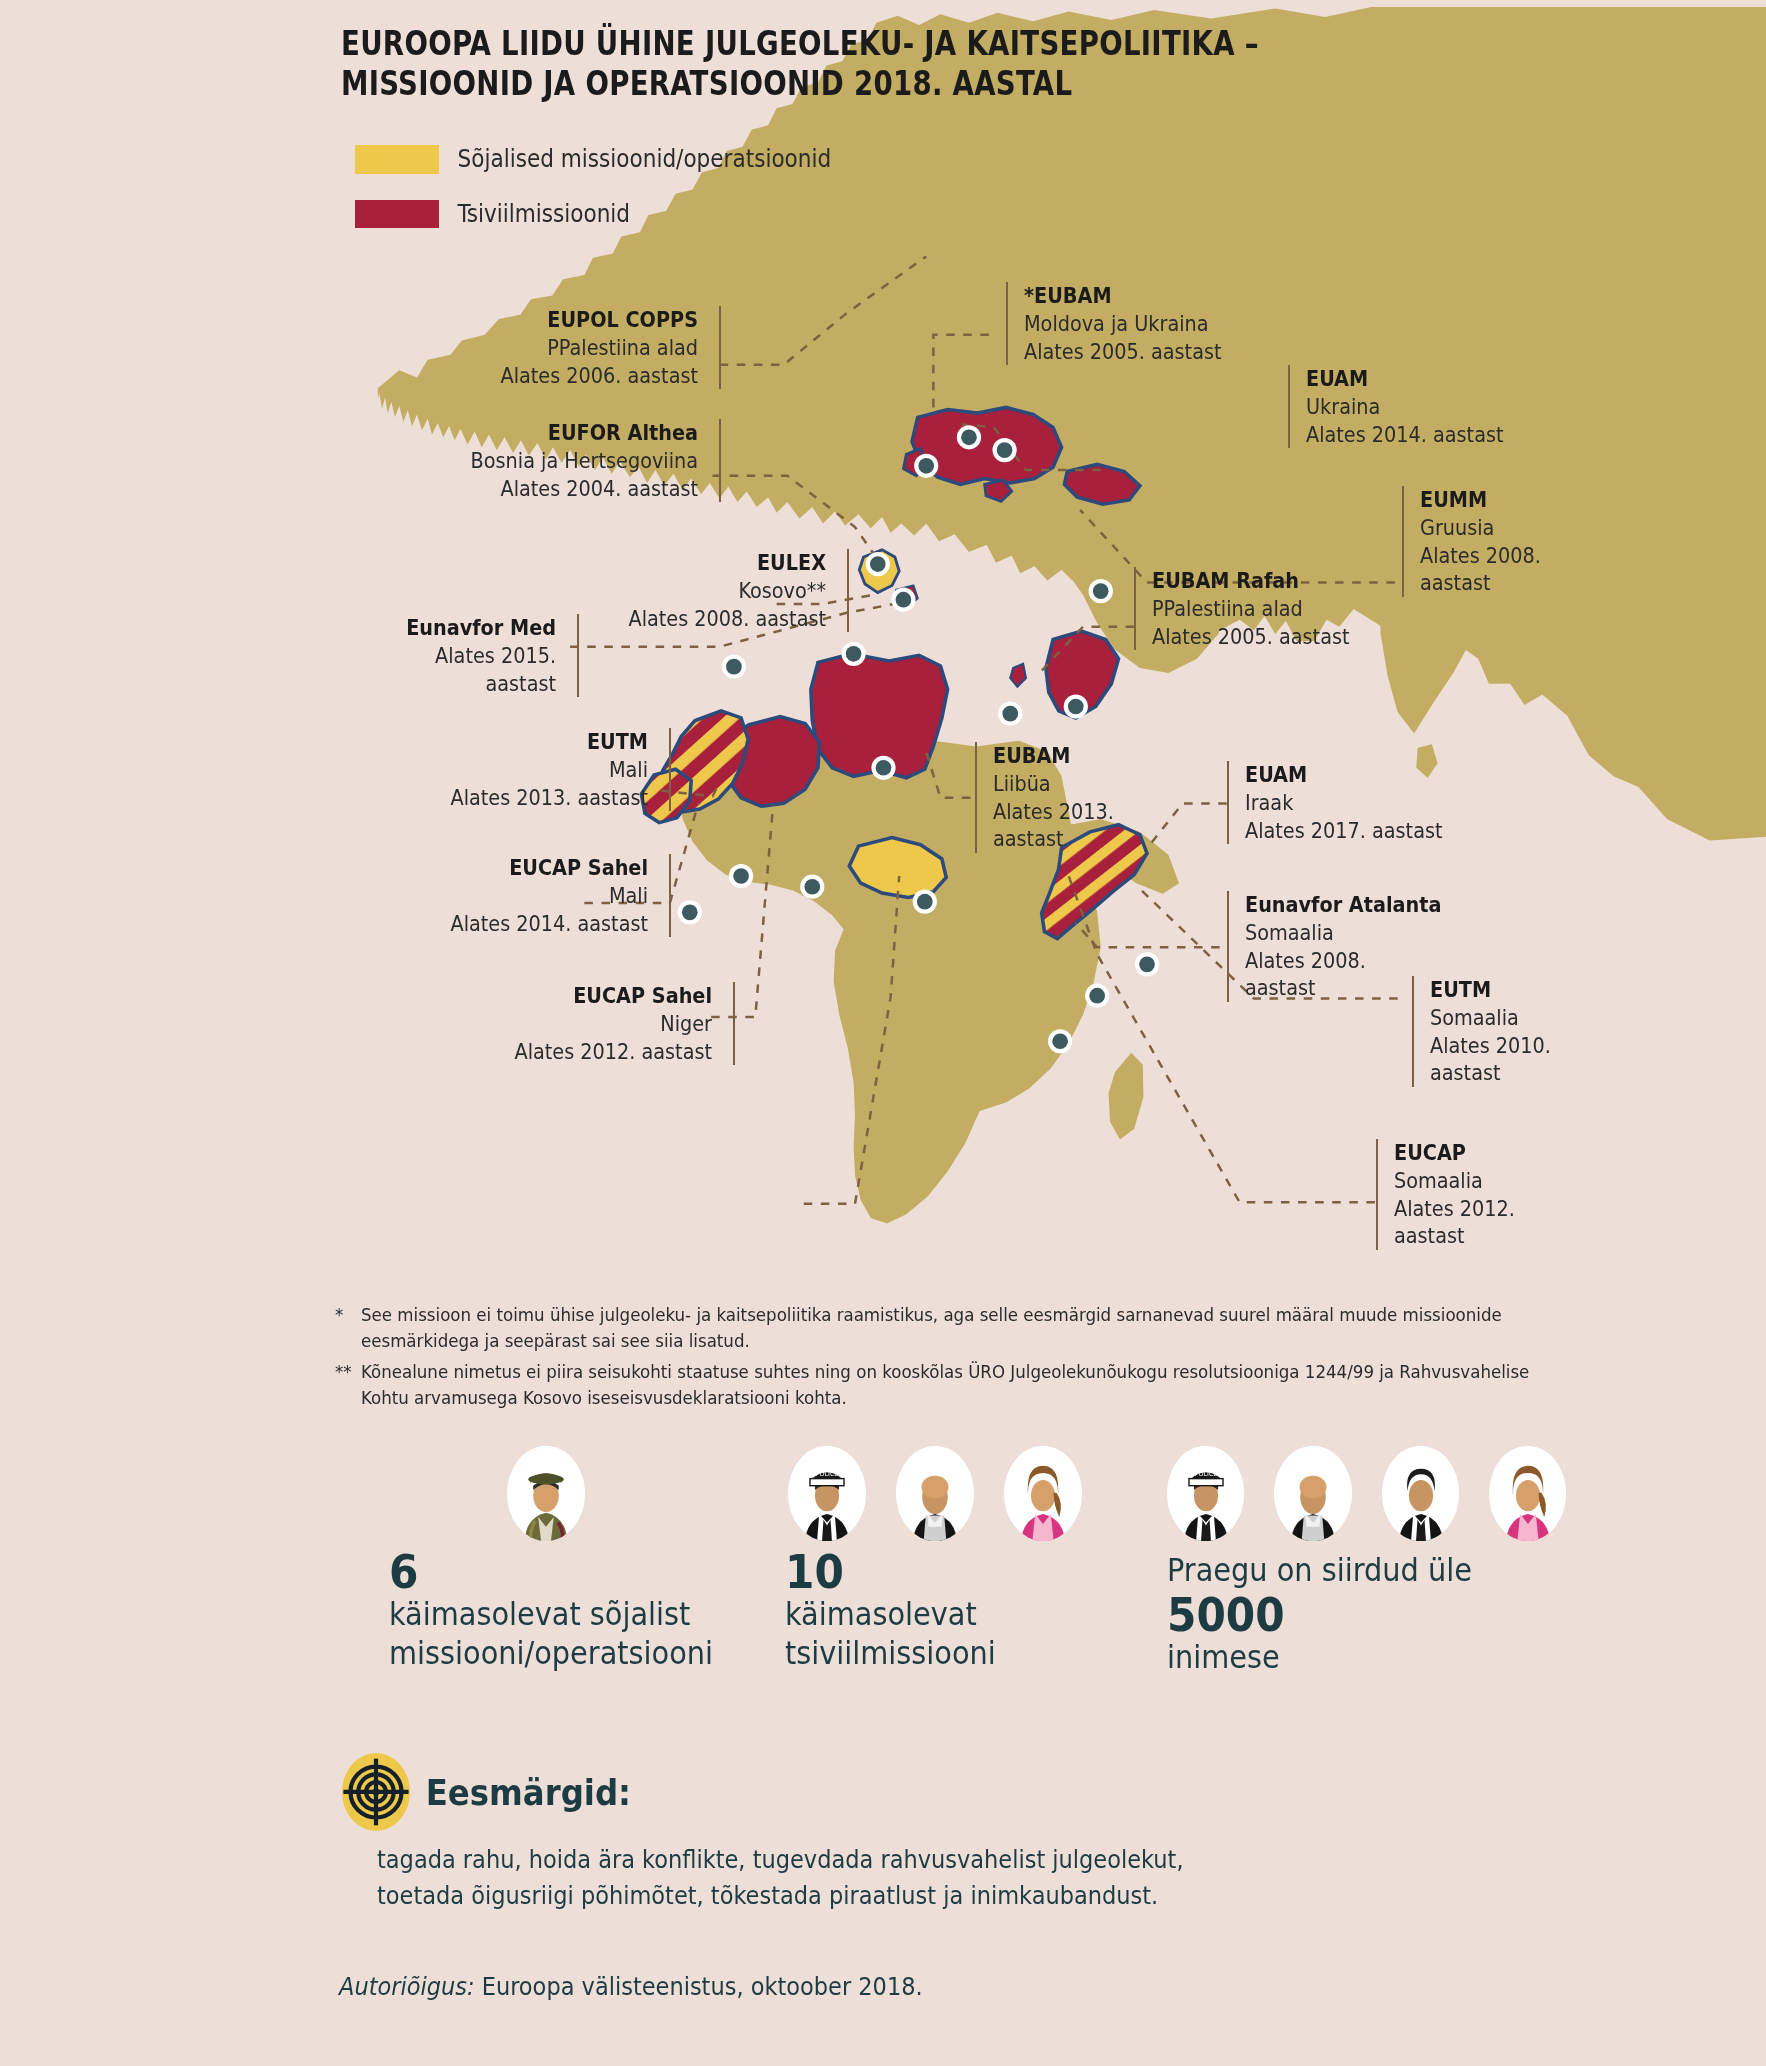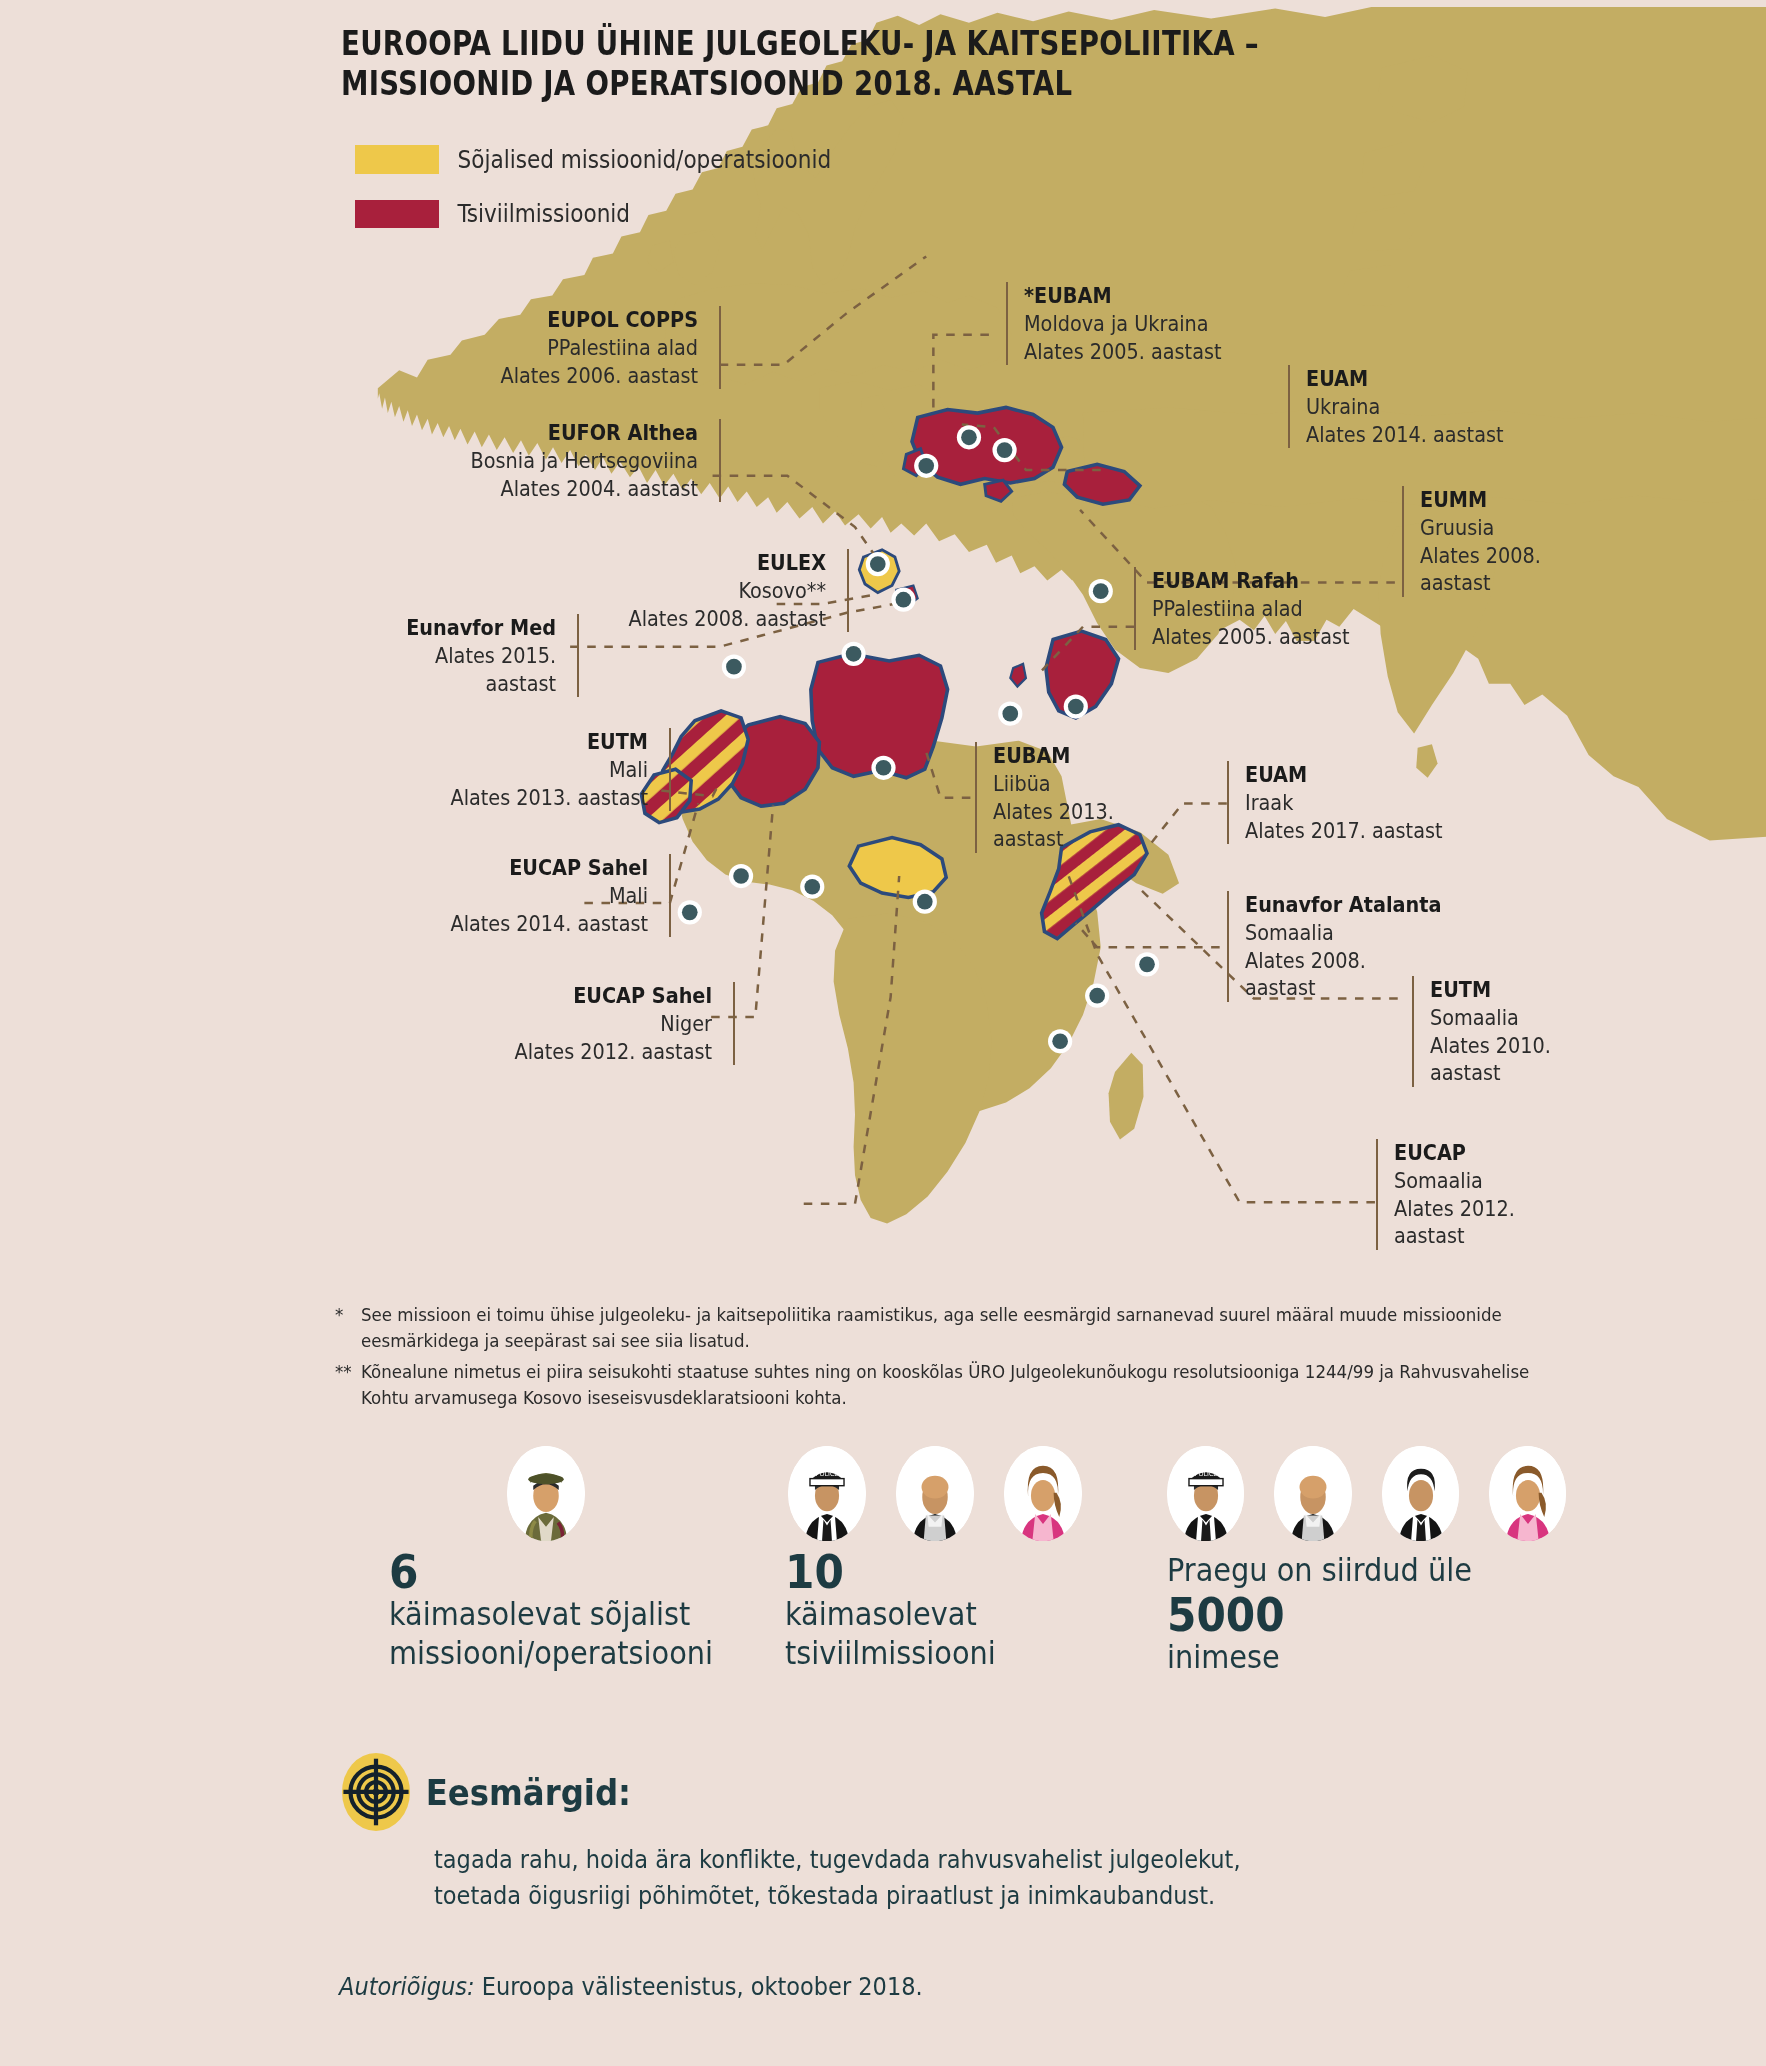--- a/index.html
+++ b/index.html
@@ -27,21 +27,21 @@
     font-family:"DejaVu Sans Condensed","Liberation Sans Narrow","Liberation Sans",sans-serif;
     font-weight:bold;font-size:33px;line-height:1.22;
     letter-spacing:0.3px;
     color:#1b1b1b;
     text-transform:uppercase;
     transform:scaleX(0.93);transform-origin:left top;
   }
 
   
   .legend{position:absolute;left:355px;top:145px;}
-  .legend-row{display:flex;align-items:flex-end;margin-bottom:26px;}
+  .legend-row{display:flex;align-items:flex-start;margin-bottom:26px;}
   .legend-swatch{width:84px;height:28.5px;margin-right:18.5px;}
   .legend-label{font-size:24px;color:#2b2b2b;font-family:"DejaVu Sans Condensed","Liberation Sans",sans-serif;}
 
   
   #map{position:absolute;left:0;top:0;width:1767px;height:1282px;}
 
   
   .callout{position:absolute;font-size:21.4px;line-height:1.30;color:#2b2b2b;
            font-family:"DejaVu Sans Condensed","Liberation Sans",sans-serif;}
   .callout .co-title{font-weight:bold;color:#1b1b1b;display:block;}
@@ -67,21 +67,21 @@
     font-weight:bold;font-size:47px;line-height:1;color:#1d3b42;margin-top:7.1px;}
   .stat-txt{font-family:"DejaVu Sans Condensed","Liberation Sans",sans-serif;
     font-size:32px;line-height:1.22;color:#1d3b42;}
 
   
   .goals{position:absolute;left:342px;top:1753px;width:1211px;}
   .goals-head{display:flex;align-items:center;}
   .goal-icon{width:68px;height:78px;margin-right:15.7px;}
   .goals-title{font-family:"DejaVu Sans Condensed","Liberation Sans",sans-serif;
     font-weight:bold;font-size:36px;color:#1d3b42;}
-  .goals-body{margin-left:92px;margin-top:11.4px;
+  .goals-body{margin-left:35px;margin-top:11.4px;
     font-family:"DejaVu Sans Condensed","Liberation Sans",sans-serif;
     font-size:25px;line-height:1.42;color:#1d3b42;}
 
   
   .copyright{position:absolute;left:339px;top:1972px;
     font-family:"DejaVu Sans Condensed","Liberation Sans",sans-serif;
     font-size:25px;color:#1d3b42;}
   .copyright i{font-style:italic;}
 </style>
 </head>

